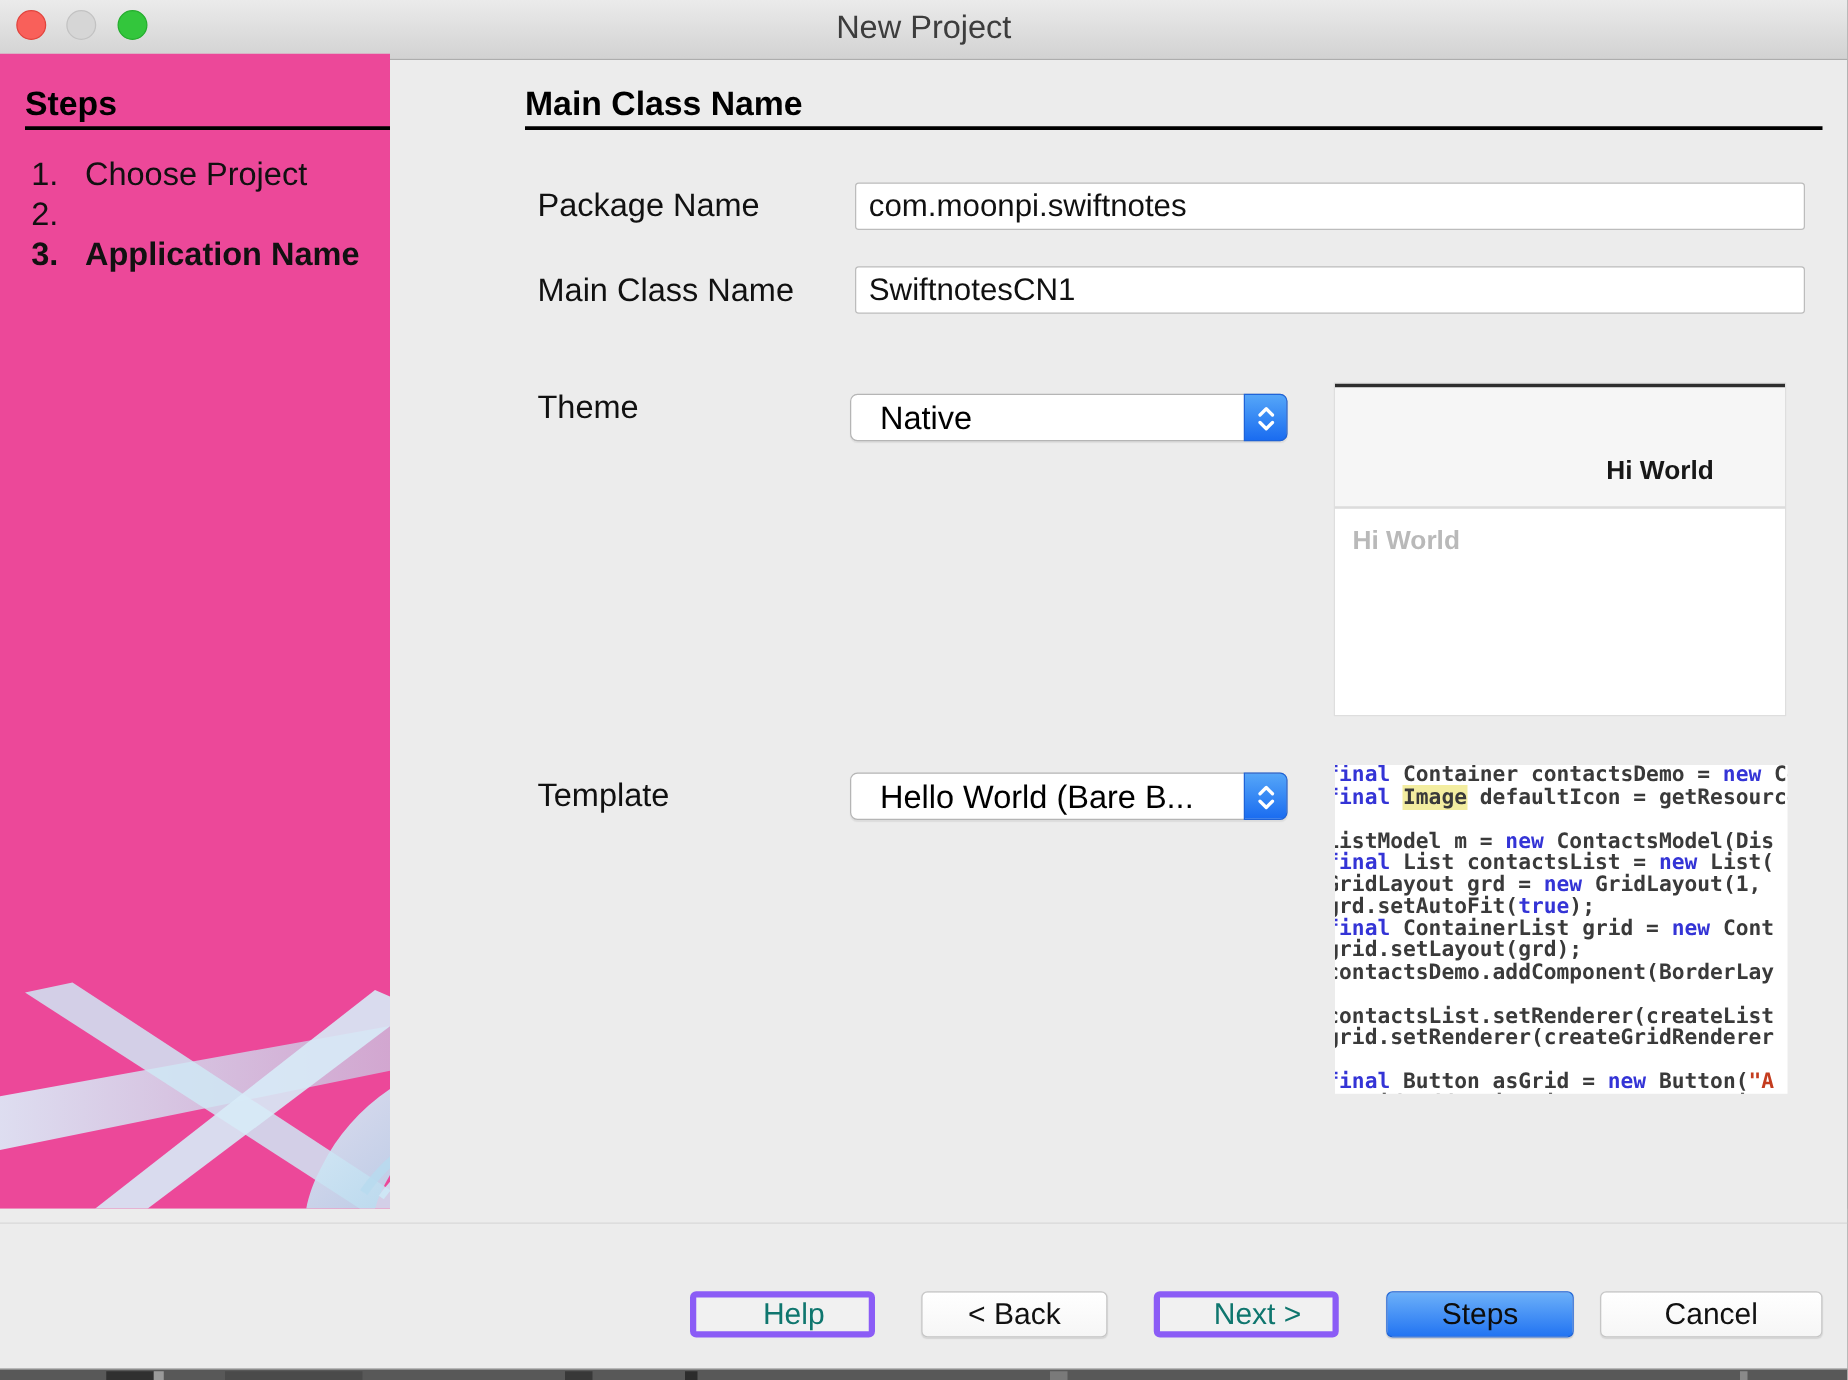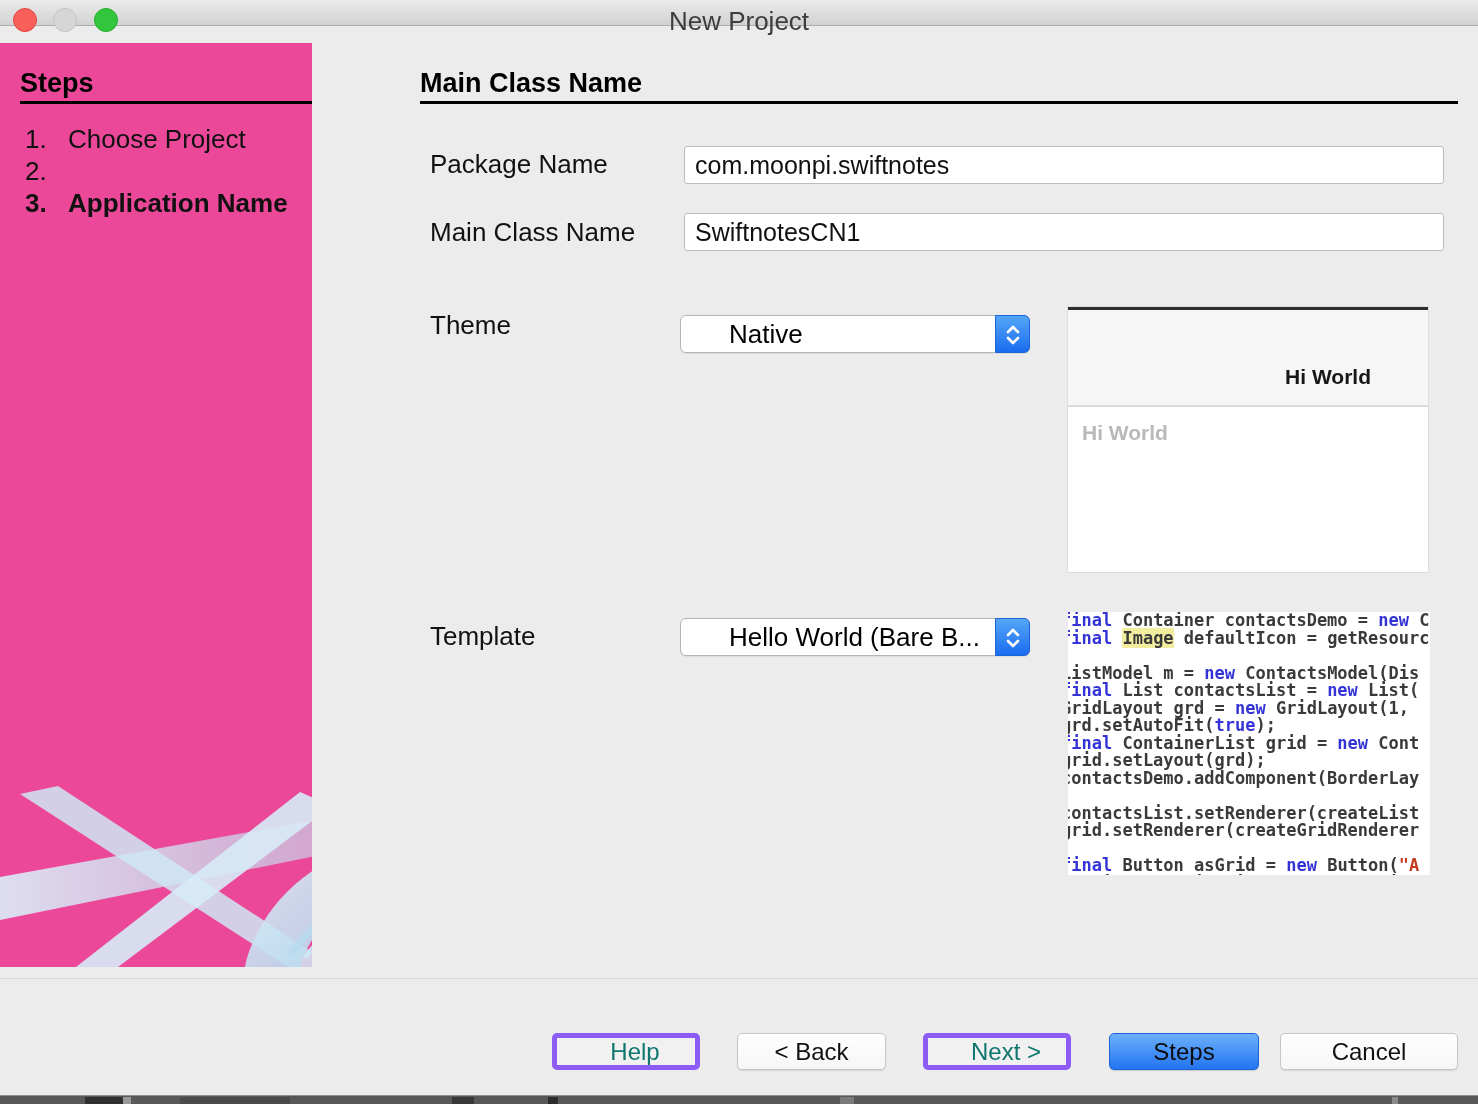--- a/index.html
+++ b/index.html
@@ -4,21 +4,21 @@
 <style>
   * { margin:0; padding:0; box-sizing:border-box; }
   html,body { background:#888; }
   .window {
     position:relative; width:1478px; height:1104px; margin:0 auto;
     background:#ececec; overflow:hidden;
     font-family:"Liberation Sans", sans-serif; color:#1a1a1a;
   }
   
   .titlebar {
-    position:absolute; top:0; left:0; width:1478px; height:26px;
+    position:absolute; top:0; left:0; width:1478px; height:48px;
     background:linear-gradient(#ebebeb,#d2d2d2);
     border-bottom:1px solid #adadad;
   }
   .title {
     position:absolute; left:0; right:0; top:0; height:42px;
     line-height:42px; text-align:center; font-size:26px; color:#3d3d3d;
   }
   .light { position:absolute; top:8px; width:24px; height:24px; border-radius:50%; }
   .light.red   { left:13px; background:#f9605a; border:1px solid #e1443d; }
   .light.gray  { left:53px; background:#d6d6d6; border:1px solid #c2c2c2; }
@@ -56,21 +56,21 @@
     padding:0 10px; outline:none;
   }
   
   .select {
     position:absolute; left:286px; width:350px; height:38px;
     background:#fff; border:1px solid #b5b5b5; border-radius:6px;
     box-shadow:0 1px 1px rgba(0,0,0,.07);
   }
   .select-value {
     position:absolute; left:23px; top:0; line-height:36px; font-size:26px; color:#000;
-    white-space:nowrap; overflow:hidden; max-width:285px;margin-left:25px;
+    white-space:nowrap; overflow:hidden; max-width:285px;
   }
   .select-cap {
     position:absolute; right:-1px; top:-1px; width:35px; height:38px;
     border-radius:0 6px 6px 0;
     background:linear-gradient(#55a6f8,#1a6cf0);
     border:1px solid #1e63d8;
   }
   .select-cap svg { position:absolute; left:9px; top:7px; }
   
   .theme-preview {

